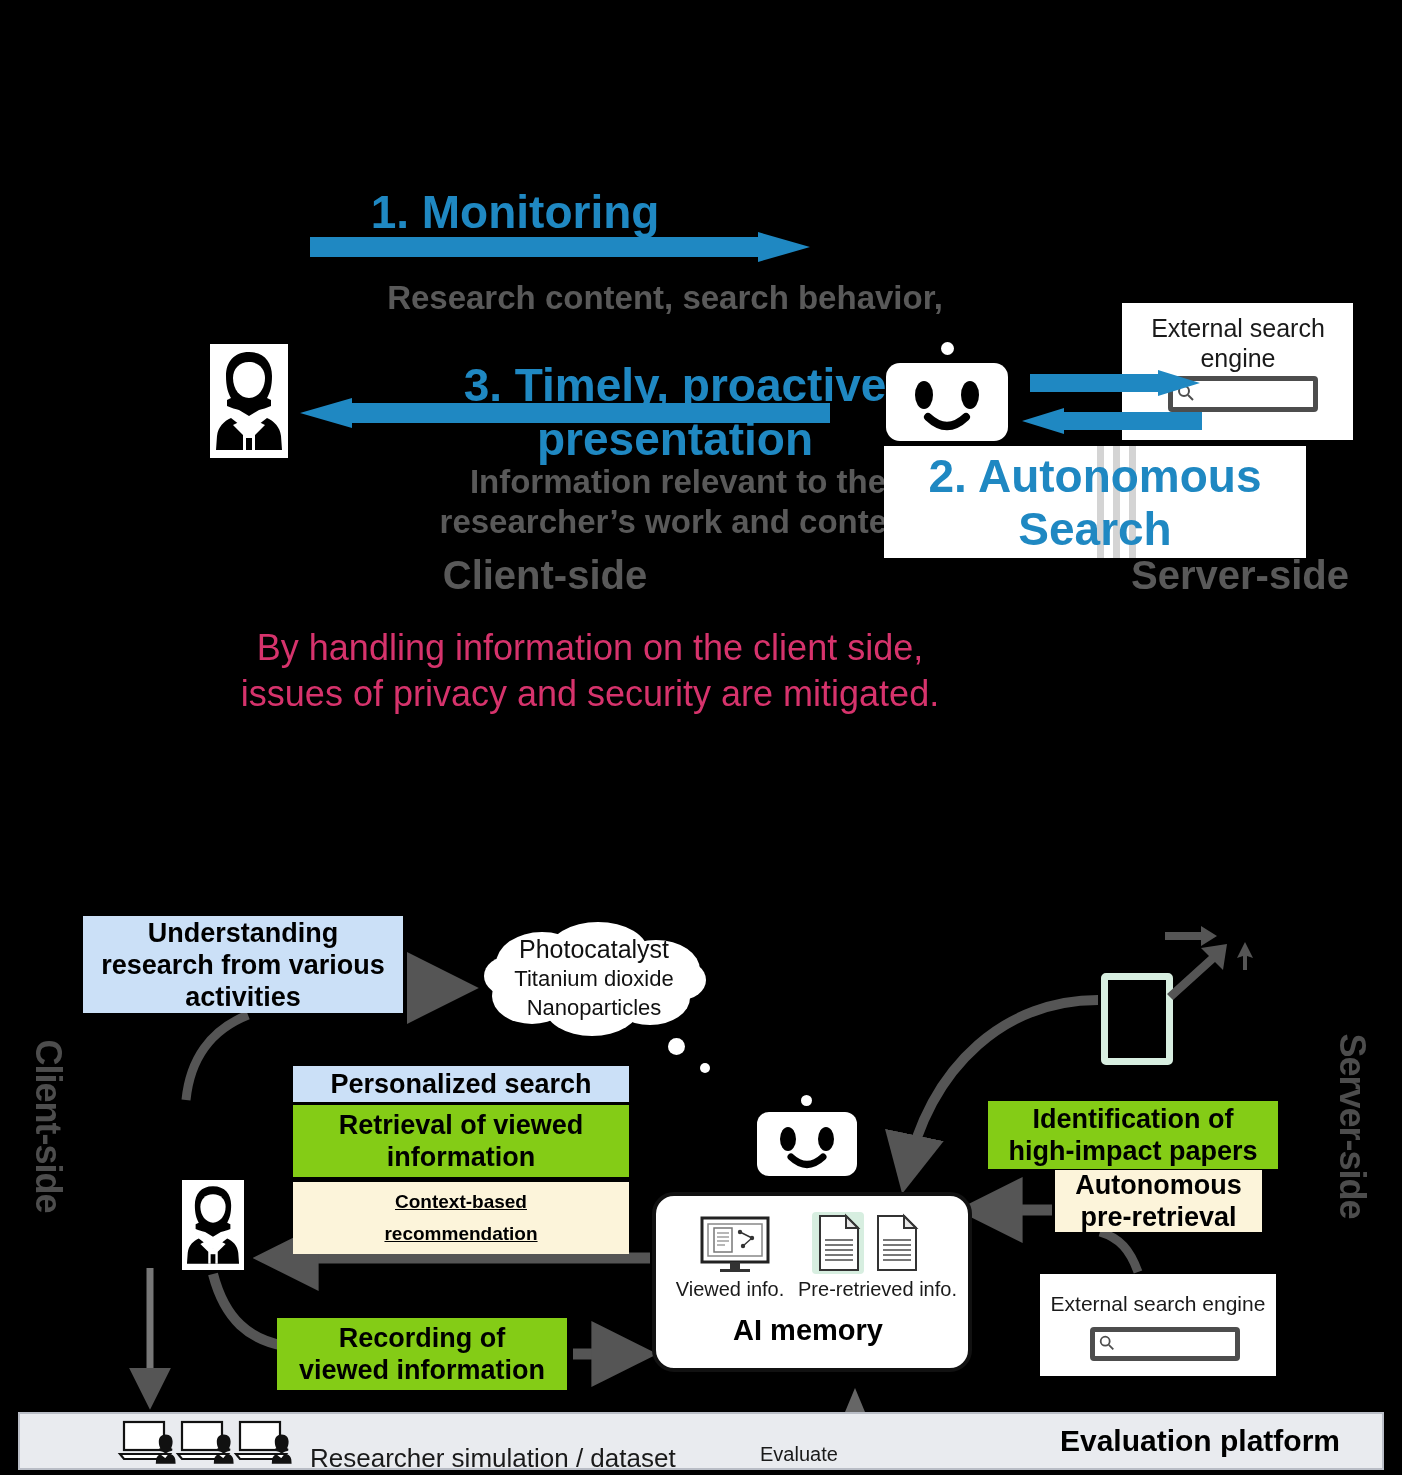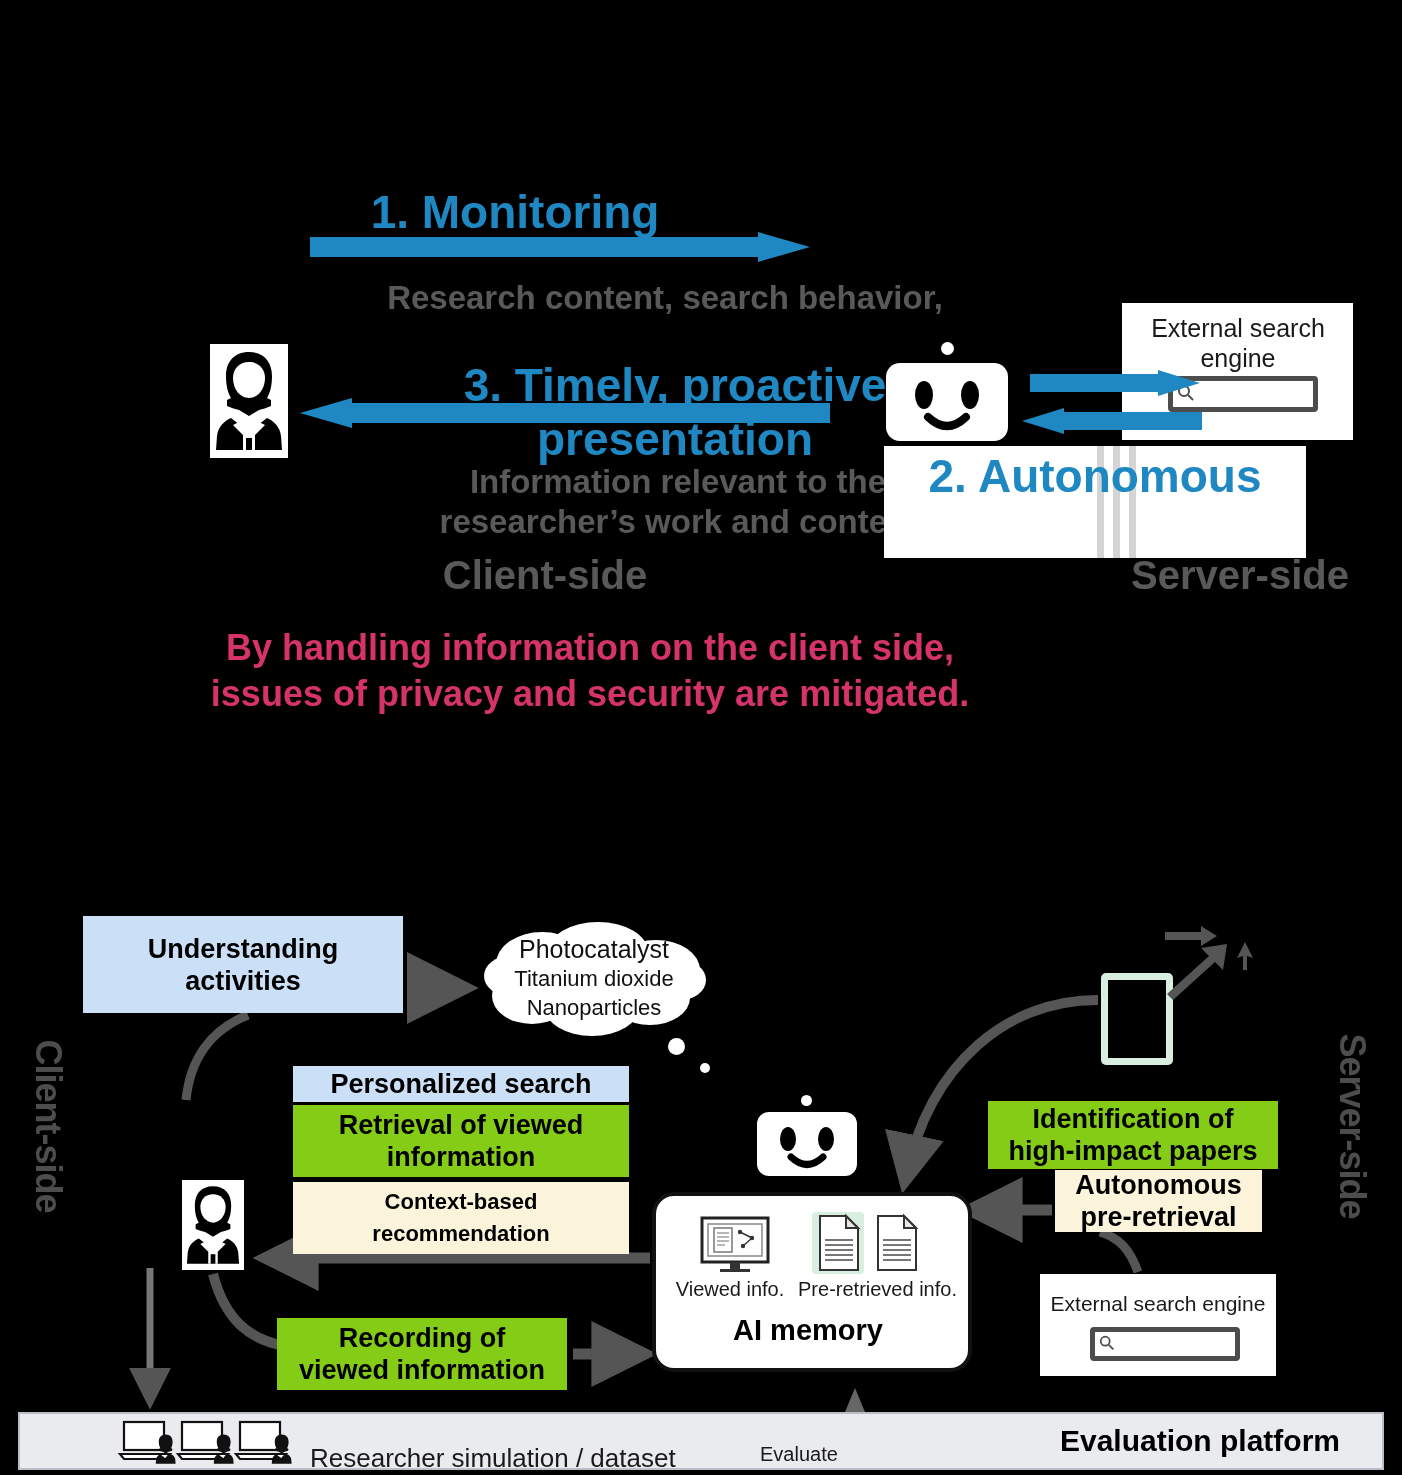--- a/index.html
+++ b/index.html
@@ -7,21 +7,21 @@
     width:1402px;height:1475px;position:relative;overflow:hidden;
     font-family:"Liberation Sans", sans-serif;
     -webkit-font-smoothing:antialiased;
   }
   .stage{position:absolute;left:0;top:0;width:1402px;height:1475px;}
   .abs{position:absolute;}
 
   
   .blue{color:#1f88c2;font-weight:bold;}
   .gray{color:#595959;font-weight:bold;}
-  .pink{color:#d6336c;font-weight:bold;}
+  .pink{color:#d6336c;font-weight:normal;}
   .ctr{text-align:center;}
 
   
   #mon-label{left:0;top:186;width:1030px;font-size:46px;line-height:52px;}
   #mon-arrow{left:310px;top:232px;width:500px;height:30px;}
   #mon-sub{left:210px;top:262px;width:910px;font-size:33px;line-height:40px;color:#595959;font-weight:bold;margin-top:16px;}
 
   #timely-label{left:250px;top:358px;width:850px;font-size:46px;line-height:54px;}
   #timely-arrow{left:300px;top:398px;width:530px;height:30px;}
   #timely-sub{left:268px;top:462px;width:820px;font-size:33px;line-height:40px;color:#595959;font-weight:bold;}
@@ -56,21 +56,21 @@
 
   .cbox{box-sizing:border-box;text-align:center;color:#000;font-weight:bold;
         display:flex;align-items:center;justify-content:center;}
   .c-blue{background:#cbe0f7;}
   .c-green{background:#84cc16;}
   .c-yellow{background:#fcf4da;}
 
   #box-understanding{left:83px;top:916px;width:320px;height:97px;font-size:27px;line-height:32px;}
   #box-personalized{left:293px;top:1066px;width:336px;height:36px;font-size:27px;}
   #box-retrieval{left:293px;top:1105px;width:336px;height:72px;font-size:27px;line-height:32px;}
-  #box-context{left:293px;top:1182px;width:336px;height:72px;font-size:22px;line-height:32px;}
+  #box-context{left:293px;top:1182px;width:336px;height:72px;font-size:19px;line-height:32px;text-decoration:underline;}
   #box-recording{left:277px;top:1318px;width:290px;height:72px;font-size:27px;line-height:32px;}
   #box-identification{left:988px;top:1101px;width:290px;height:68px;font-size:27px;line-height:32px;}
   #box-autonomous{left:1055px;top:1170px;width:207px;height:62px;font-size:27px;line-height:32px;}
 
   
   #cloud{left:480px;top:918px;width:228px;height:120px;}
   #cloud-txt{left:482px;top:934px;width:224px;text-align:center;color:#111;}
   #cloud-txt .l1{font-size:25px;line-height:30px;}
   #cloud-txt .l2,#cloud-txt .l3{font-size:22px;line-height:29px;}
   .cdot{background:#fff;border-radius:50%;}
@@ -164,20 +164,21 @@
       <path d="M42 54 Q61 72 80 54" stroke="#000" stroke-width="8" fill="none" stroke-linecap="round"></path>
     </svg>
   </div>
 
   <div class="abs" id="server-rack"></div>
   <div class="abs" id="rack-line1"></div>
   <div class="abs" id="rack-line2"></div>
   <div class="abs" id="rack-line3"></div>
   <div class="abs ctr blue" id="auto-label">
     <div>2. Autonomous</div>
+    <div>Search</div>
   </div>
 
   <div class="abs" id="ese-top"></div>
   <div class="abs ctr" id="ese-top-title">
     <div>External search</div>
     <div>engine</div>
   </div>
   <div class="abs" id="ese-top-bar">
     <svg width="20" height="20" viewBox="0 0 20 20" style="margin:2px 0 0 3px">
       <circle cx="8" cy="8" r="5" stroke="#4d4d4d" stroke-width="2" fill="none"></circle>
@@ -232,20 +233,21 @@
 
     <path d="M1138 1272 C 1130 1250 1120 1238 1100 1232" stroke="#555" stroke-width="9" fill="none"></path>
 
     <path d="M765 1435 L 855 1435 L 855 1400" stroke="#555" stroke-width="8" fill="none"></path>
     <polygon points="855,1388 845,1412 865,1412" fill="#666"></polygon>
   </svg>
 
   <div class="abs cbox c-blue" id="box-understanding">
     <div>
       <div>Understanding</div>
+      <div>research from various</div>
       <div>activities</div>
     </div>
   </div>
 
   <div class="abs cbox c-blue" id="box-personalized">Personalized search</div>
 
   <div class="abs cbox c-green" id="box-retrieval">
     <div>
       <div>Retrieval of viewed</div>
       <div>information</div>

